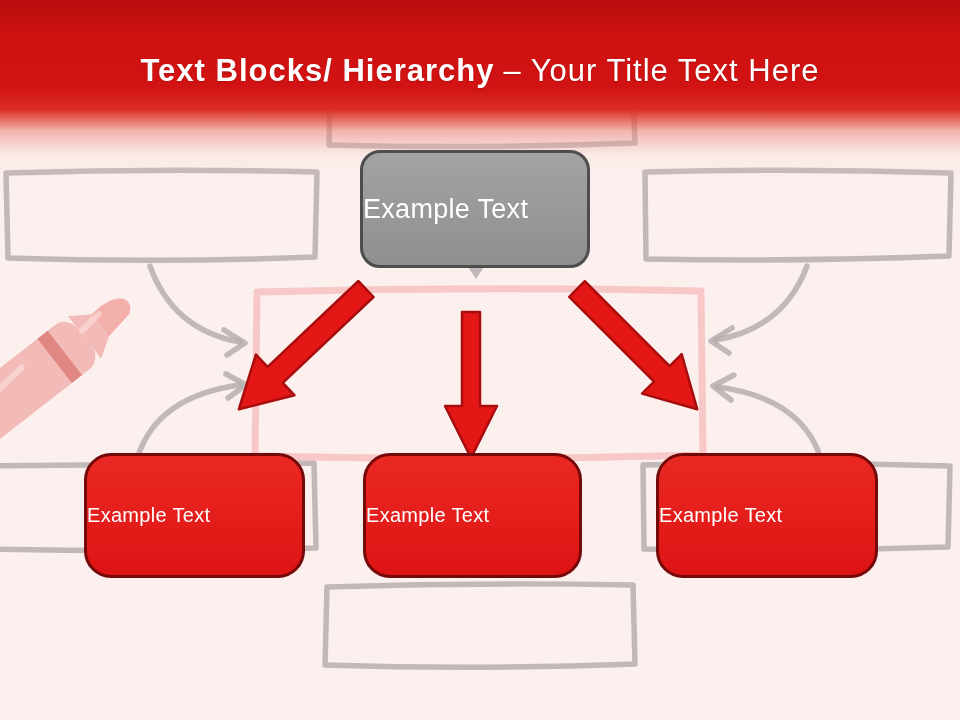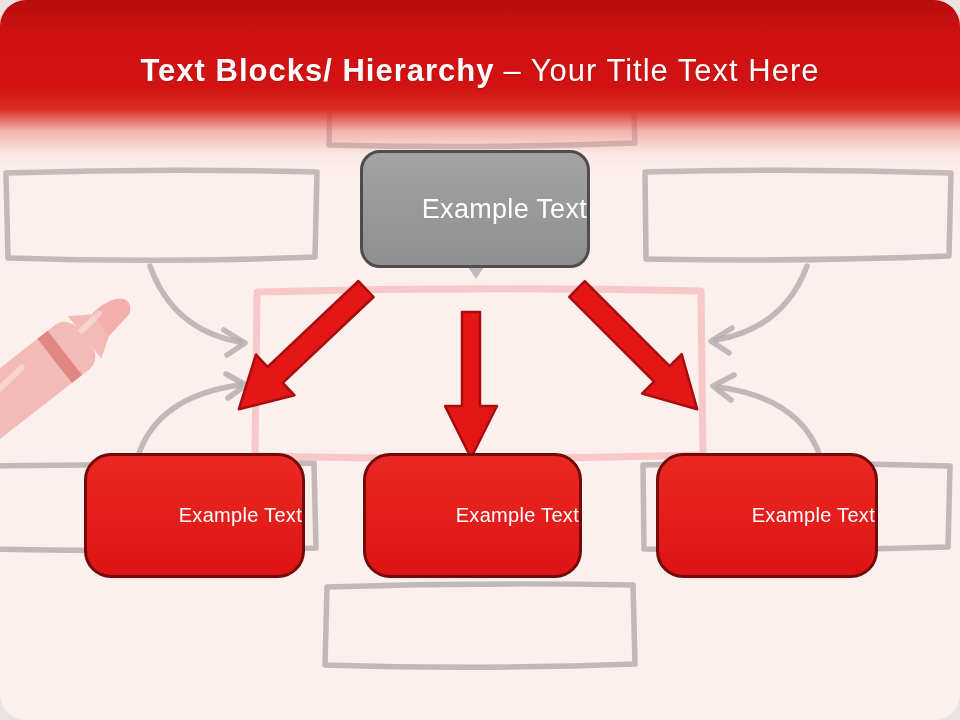--- a/index.html
+++ b/index.html
@@ -14,21 +14,20 @@
     --arrow-outline:#a80d0d;
     --sketch-gray:#b3abab;
     --sketch-pink:#f7c5c4;
     --title-color:#ffffff;
   }
   html,body{margin:0;padding:0;background:#e9e4e2;}
   .slide{
     position:relative;width:960px;height:720px;overflow:hidden;
     background:var(--background);
     font-family:"Liberation Sans",sans-serif;
-    border-radius:26px;
   }
   
   .sketch-layer{position:absolute;left:0;top:0;z-index:1;}
   .sk{fill:none;stroke:var(--sketch-gray);stroke-width:5.5;stroke-linejoin:round;stroke-linecap:round;opacity:.82;}
   .sk-fill{fill:var(--sketch-gray);opacity:.82;}
   .sk-pink{fill:none;stroke:var(--sketch-pink);stroke-width:7;stroke-linejoin:round;stroke-linecap:round;opacity:.95;}
   .mk-body{fill:#e8736d;opacity:.42;}
   .mk-ring{fill:#c94a44;opacity:.45;}
   .mk-tip{fill:#ee837c;opacity:.6;}
   .mk-hi{stroke:#ffffff;stroke-width:6;stroke-linecap:round;opacity:.35;fill:none;}
@@ -49,21 +48,21 @@
     margin:0;padding-top:51px;text-align:center;
     color:var(--title-color);font-size:31px;line-height:40px;
     letter-spacing:1px;font-weight:400;
     text-shadow:0 1px 2px rgba(90,0,0,.25);
     white-space:nowrap;
   }
   .slide-title .t-bold{font-weight:700;}
   .slide-title .t-reg{font-weight:400;margin-left:9px;}
   
   .node{
-    position:absolute;z-index:3;display:flex;align-items:center;justify-content:flex-end;
+    position:absolute;z-index:3;display:flex;align-items:center;justify-content:flex-start;
     color:#ffffff;box-sizing:border-box;text-align:center;letter-spacing:.3px;
   }
   .parent-box{
     left:360px;top:150px;width:230px;height:118px;
     background:linear-gradient(180deg,#a3a3a3,#8f8f8f);
     background-color:var(--parent-fill);
     border:3px solid var(--parent-border);
     border-radius:20px;font-size:27px;
   }
   .child-box{

